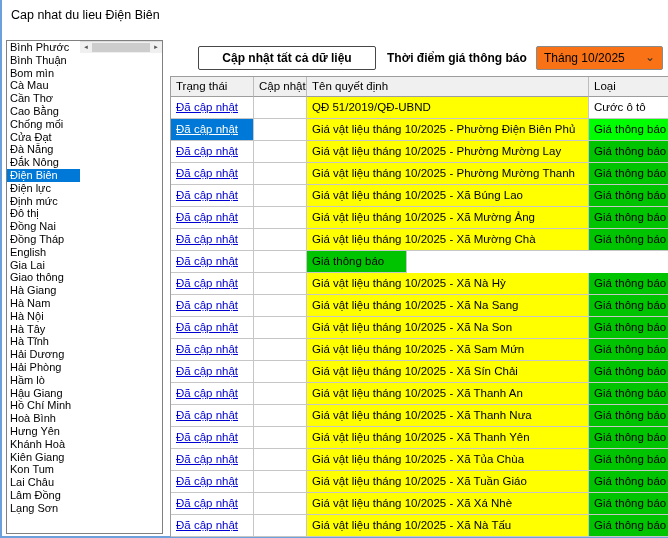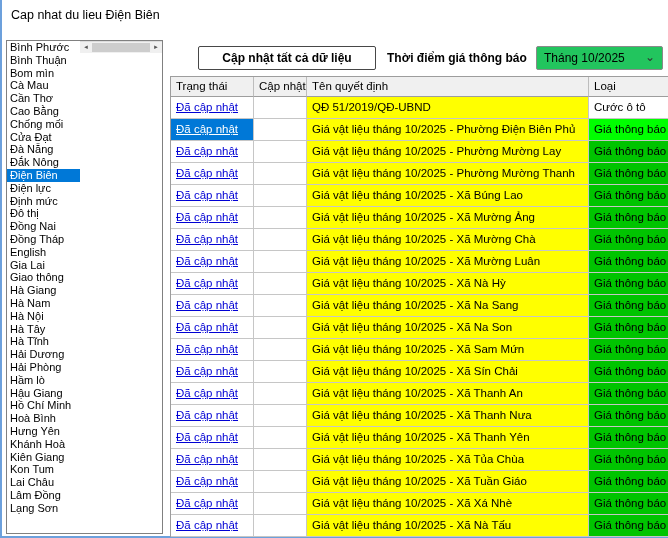--- a/index.html
+++ b/index.html
@@ -42,21 +42,21 @@
   
   .main { position: absolute; left: 168px; top: 36px; right: 0; bottom: 0; }
   .btn-update {
     position: absolute; left: 28px; top: 10px; width: 178px; height: 24px;
     background: #fff; border: 1px solid #474747; border-radius: 2px;
     font-family: inherit; font-size: 12px; font-weight: 700; color: #000;
   }
   .time-label { position: absolute; left: 217px; top: 15px; font-size: 12px; font-weight: 700; }
   .combo {
     position: absolute; left: 366px; top: 10px; width: 127px; height: 24px;
-    border: 1px solid #8a8a8a; border-radius: 2px; background: #22c55e;
+    border: 1px solid #8a8a8a; border-radius: 2px; background: #f97316;
     font-size: 12px; line-height: 22px; padding-left: 7px;
   }
   .combo .chev {
     position: absolute; right: 7px; top: -1px; font-size: 12px; color: #333;
   }
   
   .grid {
     position: absolute; left: 0; top: 40px; width: 530px;
     border-top: 1px solid #9d9d9d; border-left: 1px solid #9d9d9d;
     background: #fff;
@@ -197,21 +197,20 @@
           </div>
           <div class="grow">
             <div class="cell col-status status">Đã cập nhật</div>
             <div class="cell col-update update"></div>
             <div class="cell col-name name">Giá vật liệu tháng 10/2025 - Xã Mường Chà</div>
             <div class="cell col-type type green">Giá thông báo</div>
           </div>
           <div class="grow">
             <div class="cell col-status status">Đã cập nhật</div>
             <div class="cell col-update update"></div>
-            <div class="cell col-name name">Giá vật liệu tháng 10/2025 - Xã Mường Luân</div>
             <div class="cell col-type type green">Giá thông báo</div>
           </div>
           <div class="grow">
             <div class="cell col-status status">Đã cập nhật</div>
             <div class="cell col-update update"></div>
             <div class="cell col-name name">Giá vật liệu tháng 10/2025 - Xã Nà Hỳ</div>
             <div class="cell col-type type green">Giá thông báo</div>
           </div>
           <div class="grow">
             <div class="cell col-status status">Đã cập nhật</div>

